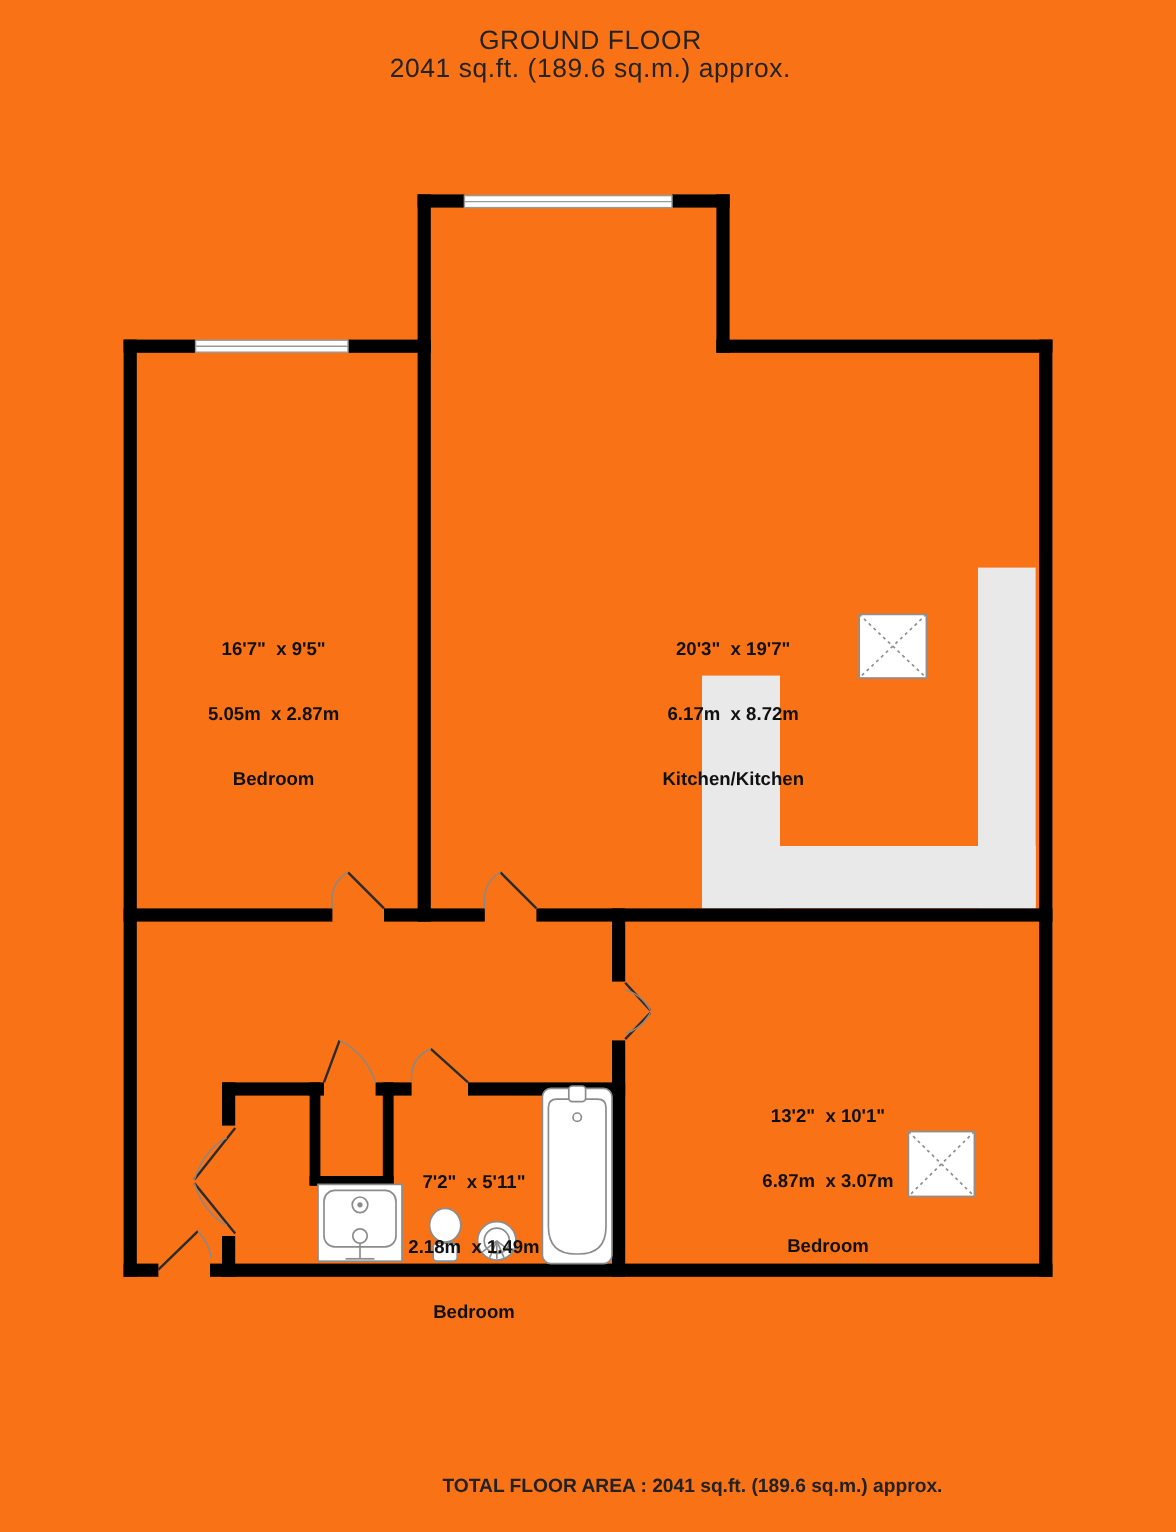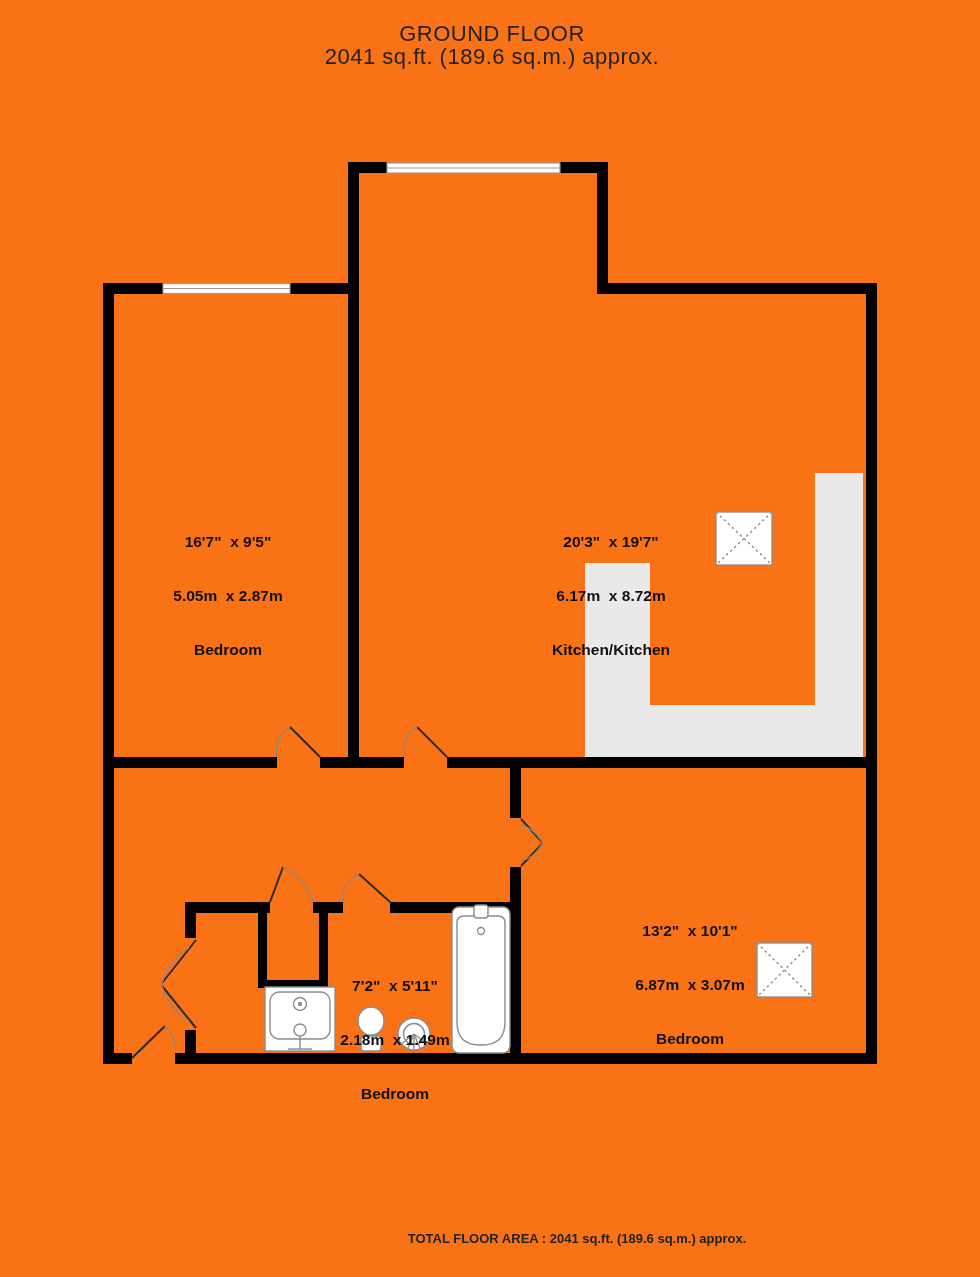--- a/index.html
+++ b/index.html
@@ -7,21 +7,21 @@
     position:relative;width:980px;height:1277px;background:#f97316;overflow:hidden;
     font-family:"Liberation Sans", sans-serif;color:#1a1a1a;
   }
   .plan-svg{position:absolute;left:0;top:0;}
   .title-block{position:absolute;top:22px;left:0;width:984px;text-align:center;
     font-size:22px;line-height:23px;color:#232323;letter-spacing:0.5px;}
   .room-label{position:absolute;transform:translateX(-50%);text-align:center;
     font-weight:bold;font-size:15.5px;line-height:18px;color:#111;white-space:pre;}
   .footer-block{position:absolute;left:577px;top:1196px;transform:translateX(-50%);
     text-align:center;white-space:pre;color:#222;}
-  .footer-total{font-weight:bold;font-size:13px;line-height:13px;}
+  .footer-total{font-weight:bold;font-size:16px;line-height:13px;}
 </style>
 </head>
 <body>
 
 <div class="page">
 
   <div class="title-block">
     <div>GROUND FLOOR</div>
     <div>2041 sq.ft. (189.6 sq.m.) approx.</div>
   </div>

